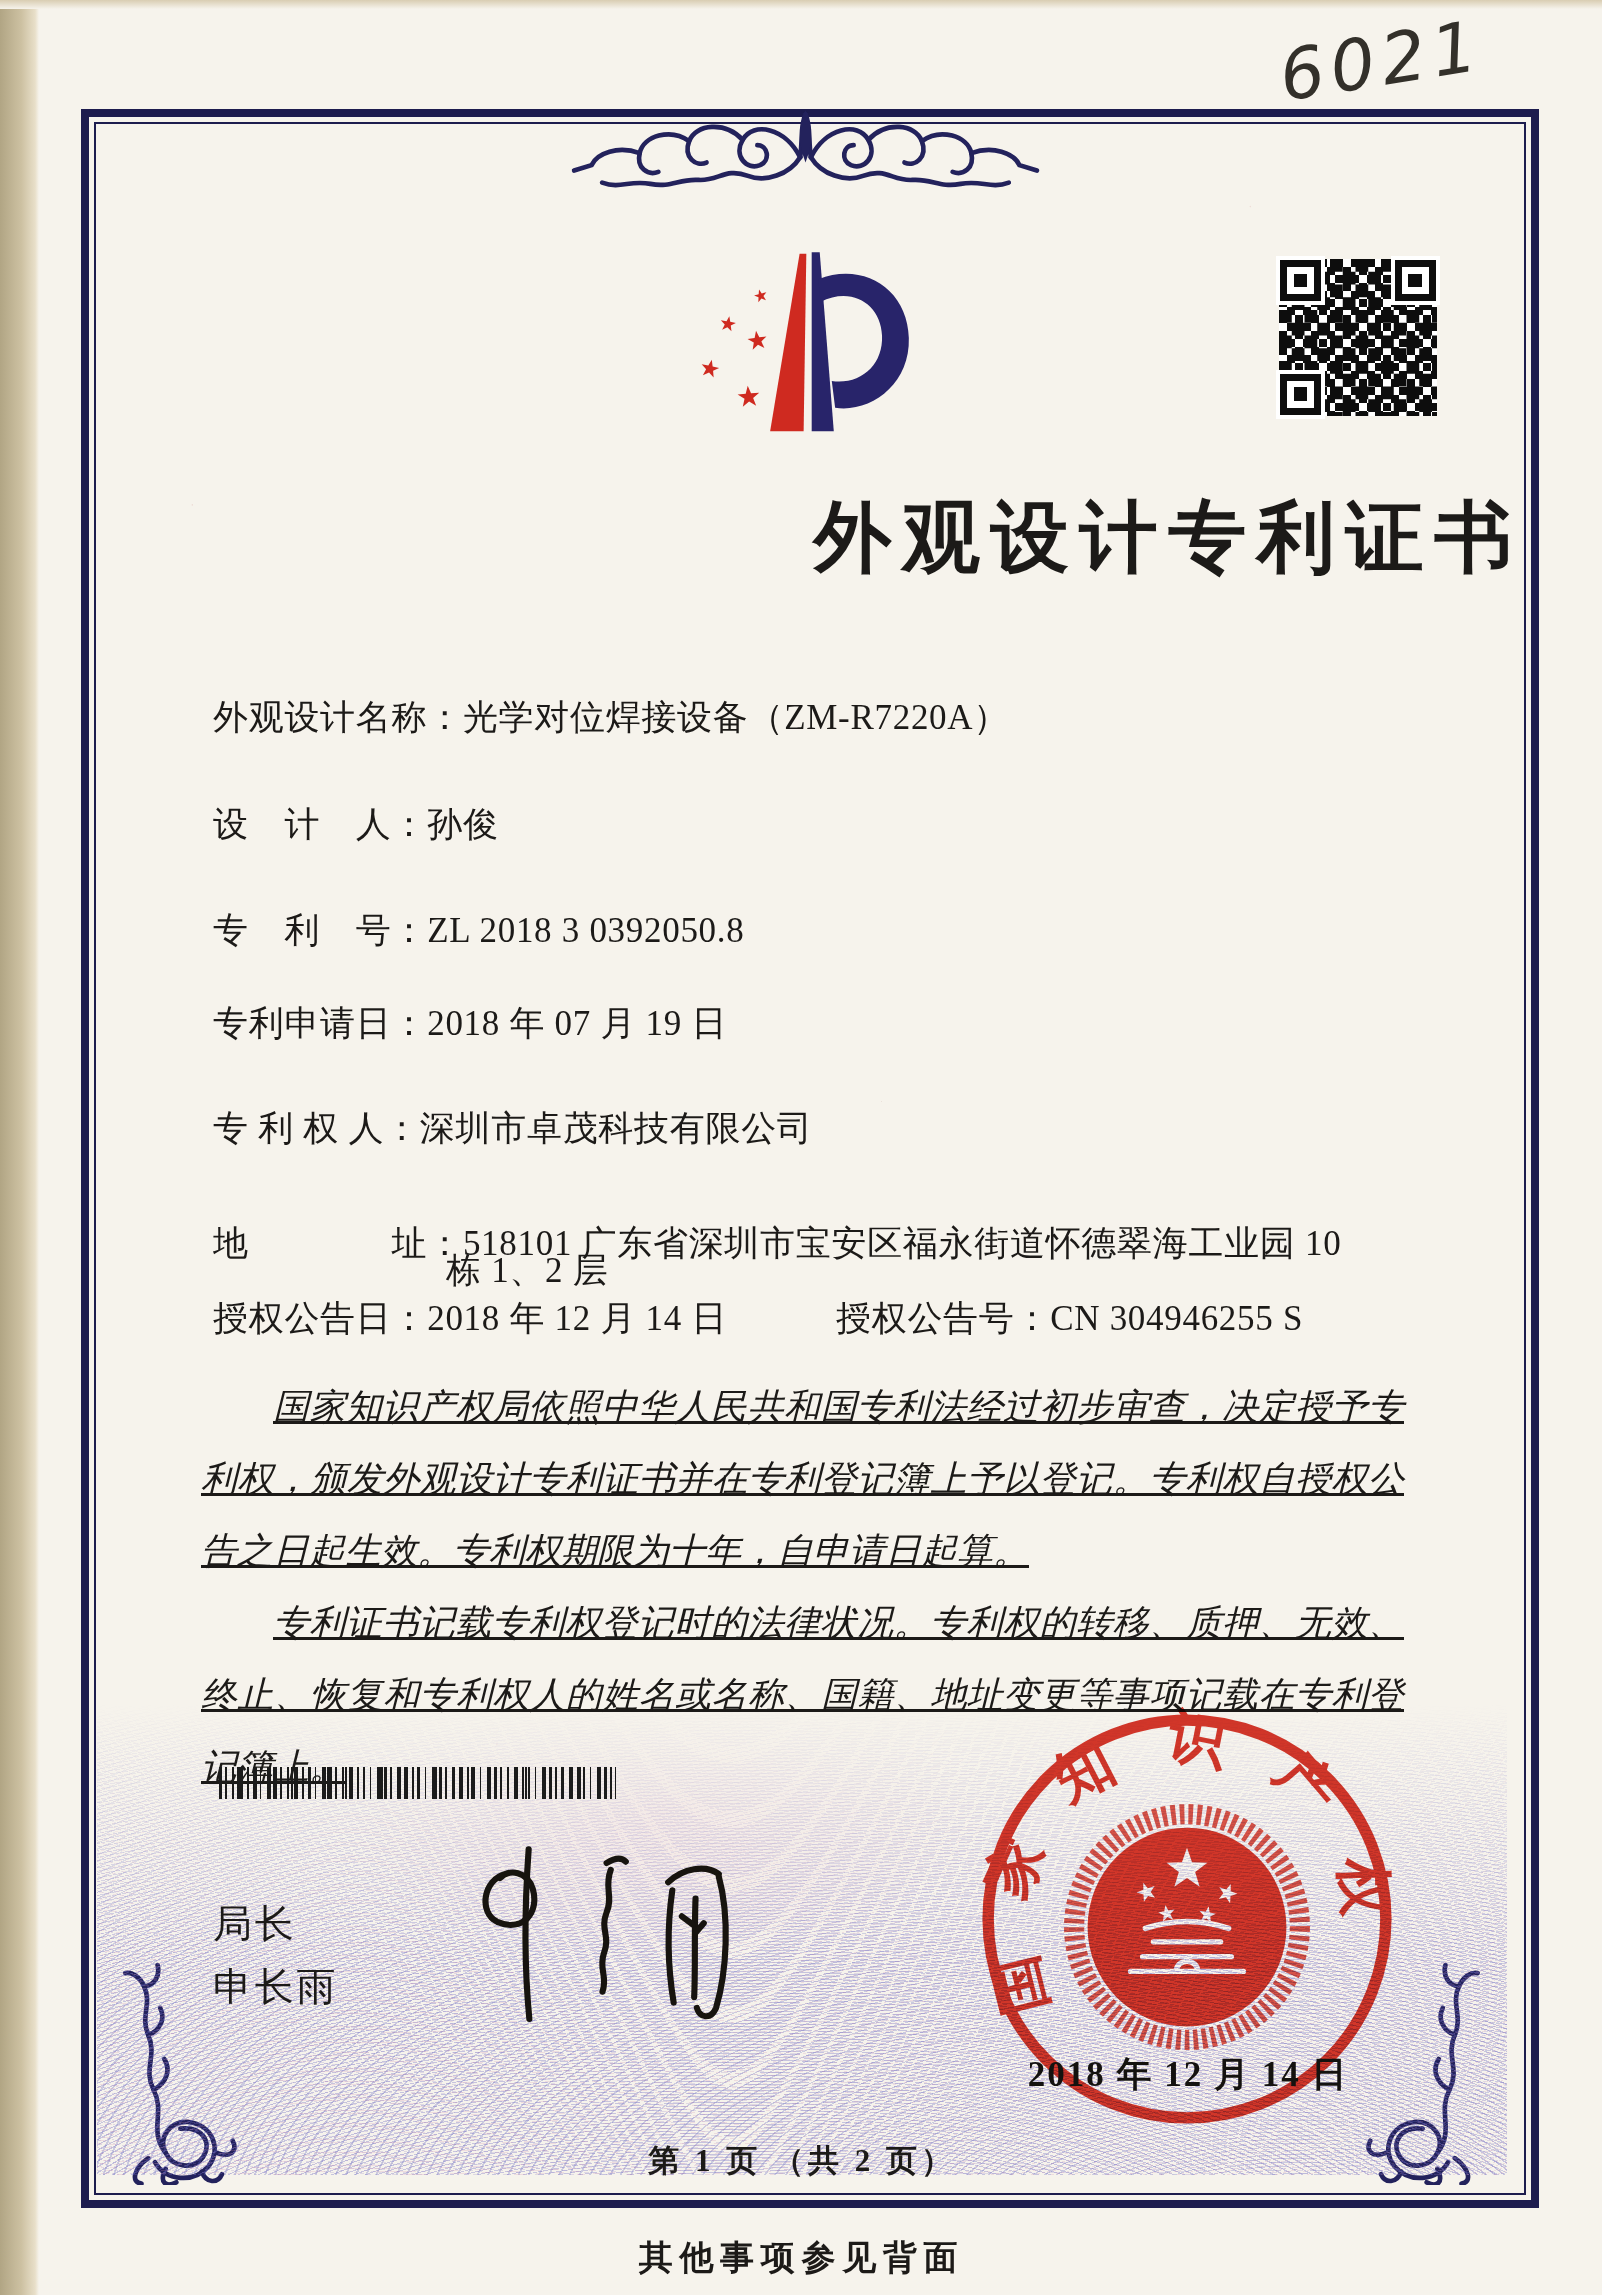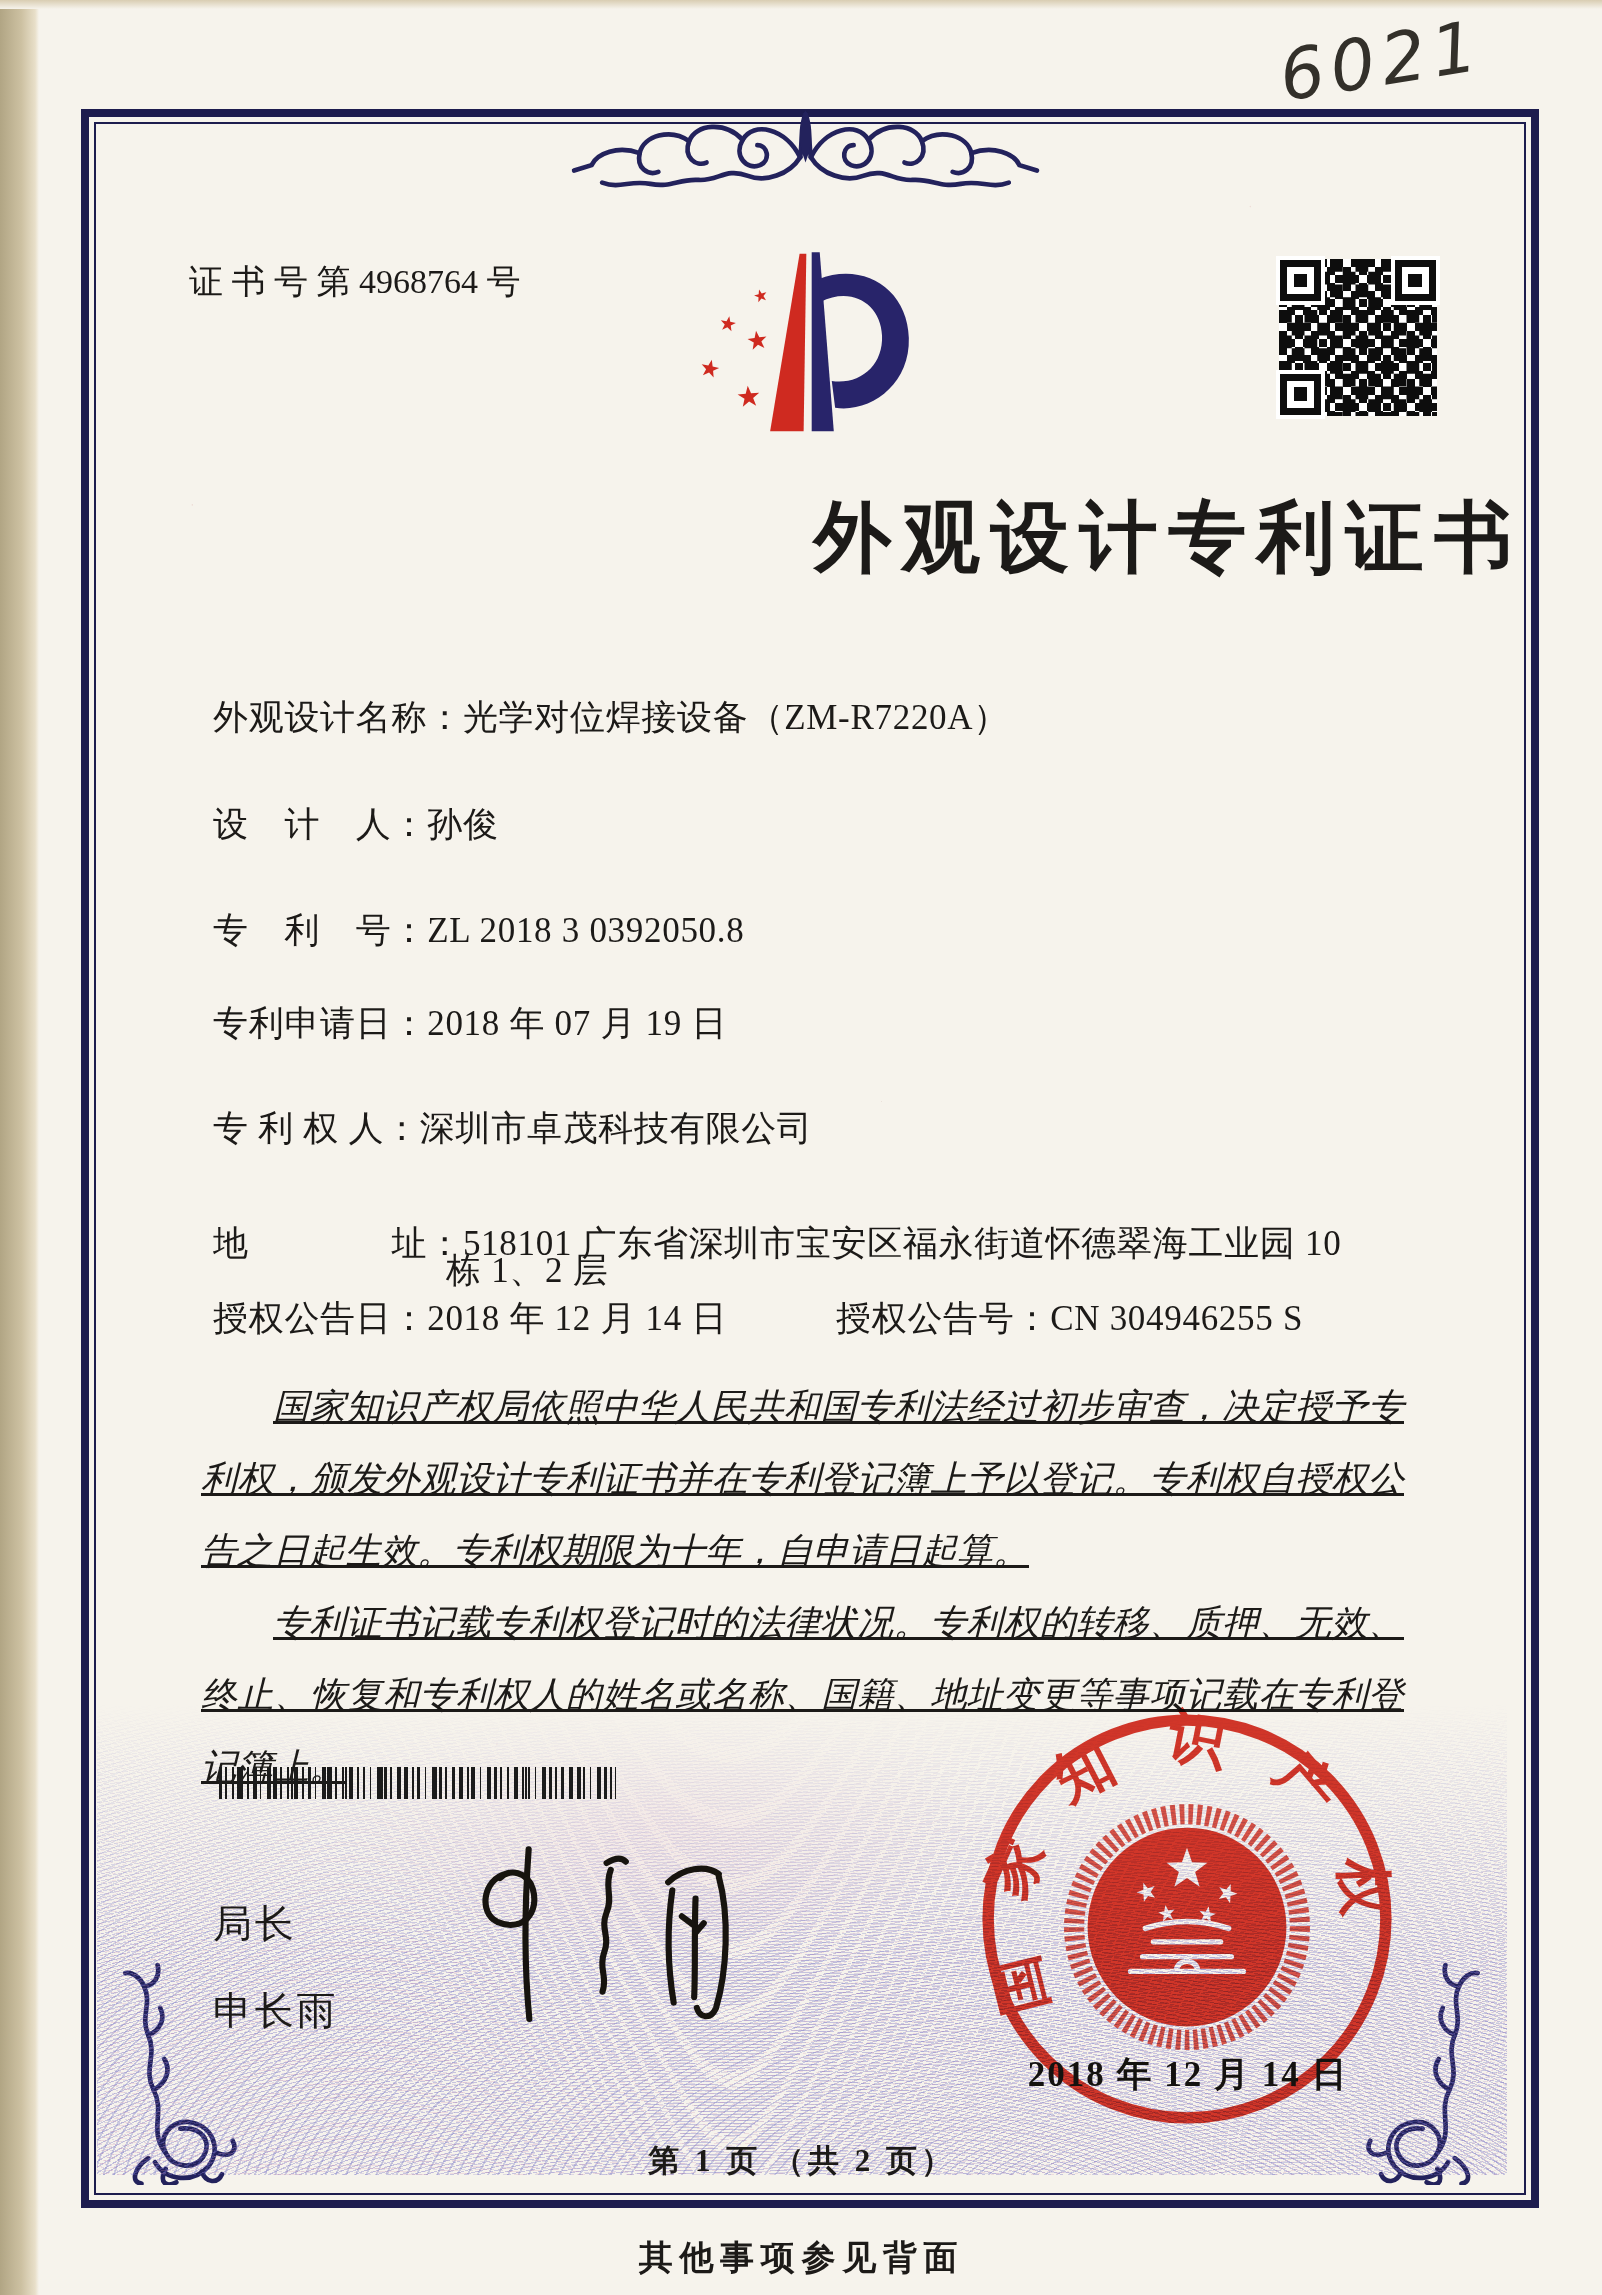--- a/index.html
+++ b/index.html
@@ -49,21 +49,21 @@
   .r-filing{top:1000px;} .r-patentee{top:1105px;} .r-addr1{top:1196px;margin-top:24px;}
   .r-addr2{top:1247px;left:446px;} .r-grant{top:1295px;} .r-grantno{top:1295px;left:836px;}
   .paras{position:absolute;left:201px;top:1371px;width:1203px;font-size:36px;line-height:2.0;
         text-align:justify;font-style:italic;}
   .paras p{margin:0;text-indent:2em;text-decoration:underline;}
   .barcode{position:absolute;left:219px;top:1767px;width:397px;height:32px;
       background-image:
         repeating-linear-gradient(90deg,#1b1b1b 0 2.7px,transparent 2.7px 6px,#1b1b1b 6px 8px,transparent 8px 13.4px,#1b1b1b 13.4px 14.8px,transparent 14.8px 20px,#1b1b1b 20px 24px,transparent 24px 27.5px),
         repeating-linear-gradient(90deg,#1b1b1b 0 2px,transparent 2px 18px);}
   .sig-role{position:absolute;left:213px;top:1897px;font-size:39px;letter-spacing:2.7px;}
-  .sig-name{position:absolute;left:213px;top:1960px;font-size:39px;letter-spacing:2.7px;margin-top:24px;}
+  .sig-name{position:absolute;left:213px;top:1960px;font-size:39px;letter-spacing:2.7px;}
   .signature{position:absolute;left:463px;top:1838px;width:383px;height:195px;}
   .seal{position:absolute;left:972px;top:1704px;width:430px;height:430px;
         mix-blend-mode:multiply;opacity:.93;}
   .seal-date{position:absolute;left:1007px;top:2051px;width:362px;text-align:center;
         font-size:35px;font-weight:600;letter-spacing:2px;color:#14120f;}
   .page-info{position:absolute;left:81px;width:1442px;top:2140px;text-align:center;
         font-size:31px;font-weight:bold;letter-spacing:4px;}
   .back-note{position:absolute;left:0;width:100%;top:2235px;text-align:center;
         font-size:34px;font-weight:bold;letter-spacing:6.7px;}
   .ornament-top{position:absolute;left:564px;top:101px;width:483px;height:107px;}
@@ -112,21 +112,20 @@
     <g fill="none" stroke="#23225c" stroke-width="7" stroke-linecap="round">
       <path d="M118,256 C150,252 166,276 152,298 C138,318 106,314 96,292 C84,268 104,244 130,246 C166,250 180,286 160,312 C138,338 96,334 80,306"></path>
       <path d="M70,300 C48,316 44,336 60,338 M96,316 C86,336 96,344 112,336 M150,320 C156,338 174,338 180,324 M172,292 C192,300 204,290 196,274"></path>
       <path d="M96,292 C70,258 96,232 78,198 C62,166 84,148 70,116 C58,88 76,70 64,44 C58,30 46,22 36,24"></path>
       <path d="M78,198 C98,188 104,168 94,152 M70,116 C88,110 96,92 88,76 M64,44 C80,42 88,28 84,12"></path>
     </g>
   </svg>
 
   <div class="waves"></div>
 
-  <div class="cert-no">证 书 号 第 4968764 号</div>
 
   <svg class="logo" viewBox="0 0 370 300">
     <defs>
       <polygon id="star" points="0,-1 -0.235,-0.324 -0.951,-0.309 -0.380,0.124 -0.588,0.809 0,0.4 0.588,0.809 0.380,0.124 0.951,-0.309 0.235,-0.324"></polygon>
     </defs>
     <polygon points="171,10 181,10 177,275 127,275" fill="#cf2a20"></polygon>
     <polygon points="189,8 201,8 222,275 189,275" fill="#28246a"></polygon>
     <path d="M199,48 C266,22 332,62 334,136 C336,206 276,248 224,240 L219,200 C262,206 296,176 294,132 C292,86 250,58 202,82 Z" fill="#28246a"></path>
     <g fill="#cf2a20">
       <use href="#star" transform="translate(113,73) scale(10) rotate(-15)"></use>

